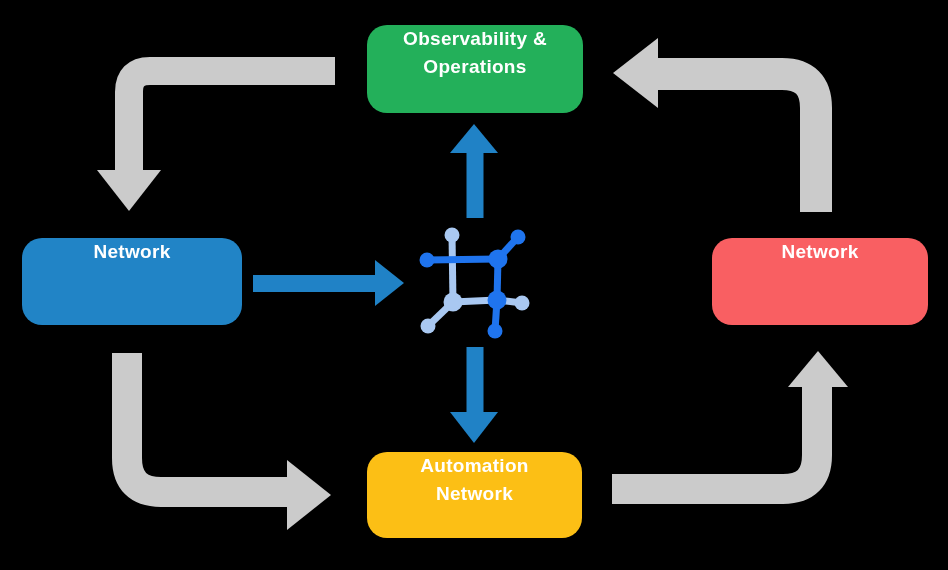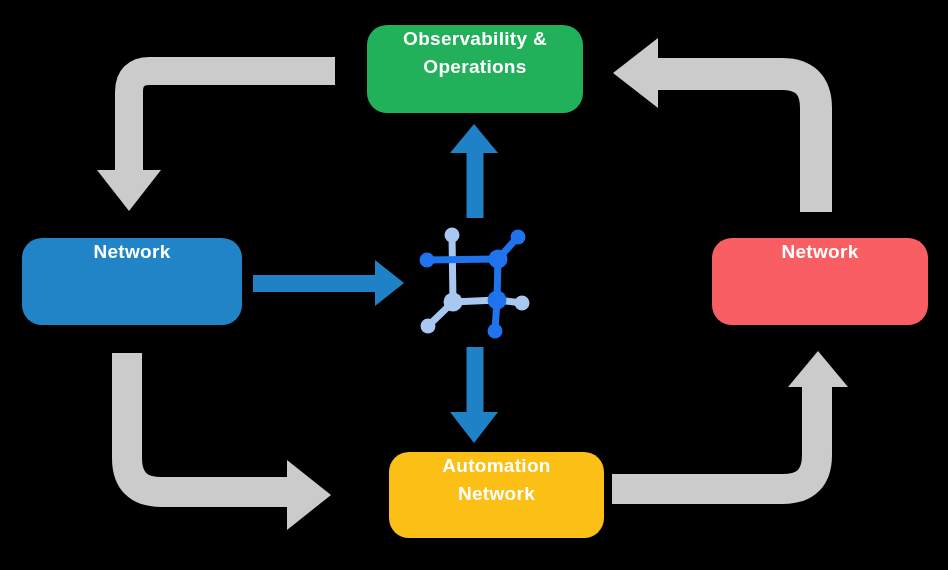--- a/index.html
+++ b/index.html
@@ -34,21 +34,21 @@
     font-size: 19px;
     font-weight: 700;
     line-height: 1.45;
     letter-spacing: 0.3px;
     text-align: center;
   }
   .box span { display: block; }
   .box-observability { left: 367px; top: 25px;  width: 216px; height: 88px; background: var(--green,  #23B05A); }
   .box-operations    { left: 22px;  top: 238px; width: 220px; height: 87px; background: var(--blue,   #2184C6); }
   .box-infrastructure{ left: 712px; top: 238px; width: 216px; height: 87px; background: var(--red,    #F95F62); }
-  .box-automation    { left: 367px; top: 452px; width: 215px; height: 86px; background: var(--yellow, #FCBF15); margin-left: 22px; }
+  .box-automation    { left: 367px; top: 452px; width: 215px; height: 86px; background: var(--yellow, #FCBF15); }
 
   .gray-shaft { stroke: var(--gray-arrow, #CBCBCB); fill: none; }
   .gray-head  { fill: var(--gray-arrow, #CBCBCB); }
   .blue-shaft { stroke: var(--blue-arrow, #2082C6); fill: none; }
   .blue-head  { fill: var(--blue-arrow, #2082C6); }
 
   .icon-lb-line { stroke: var(--icon-light, #A9C8F1); stroke-width: 7; fill: none; }
   .icon-bb-line { stroke: var(--icon-blue,  #1F74EE); stroke-width: 7; fill: none; }
   .icon-lb-dot  { fill: var(--icon-light, #A9C8F1); }
   .icon-bb-dot  { fill: var(--icon-blue,  #1F74EE); }

